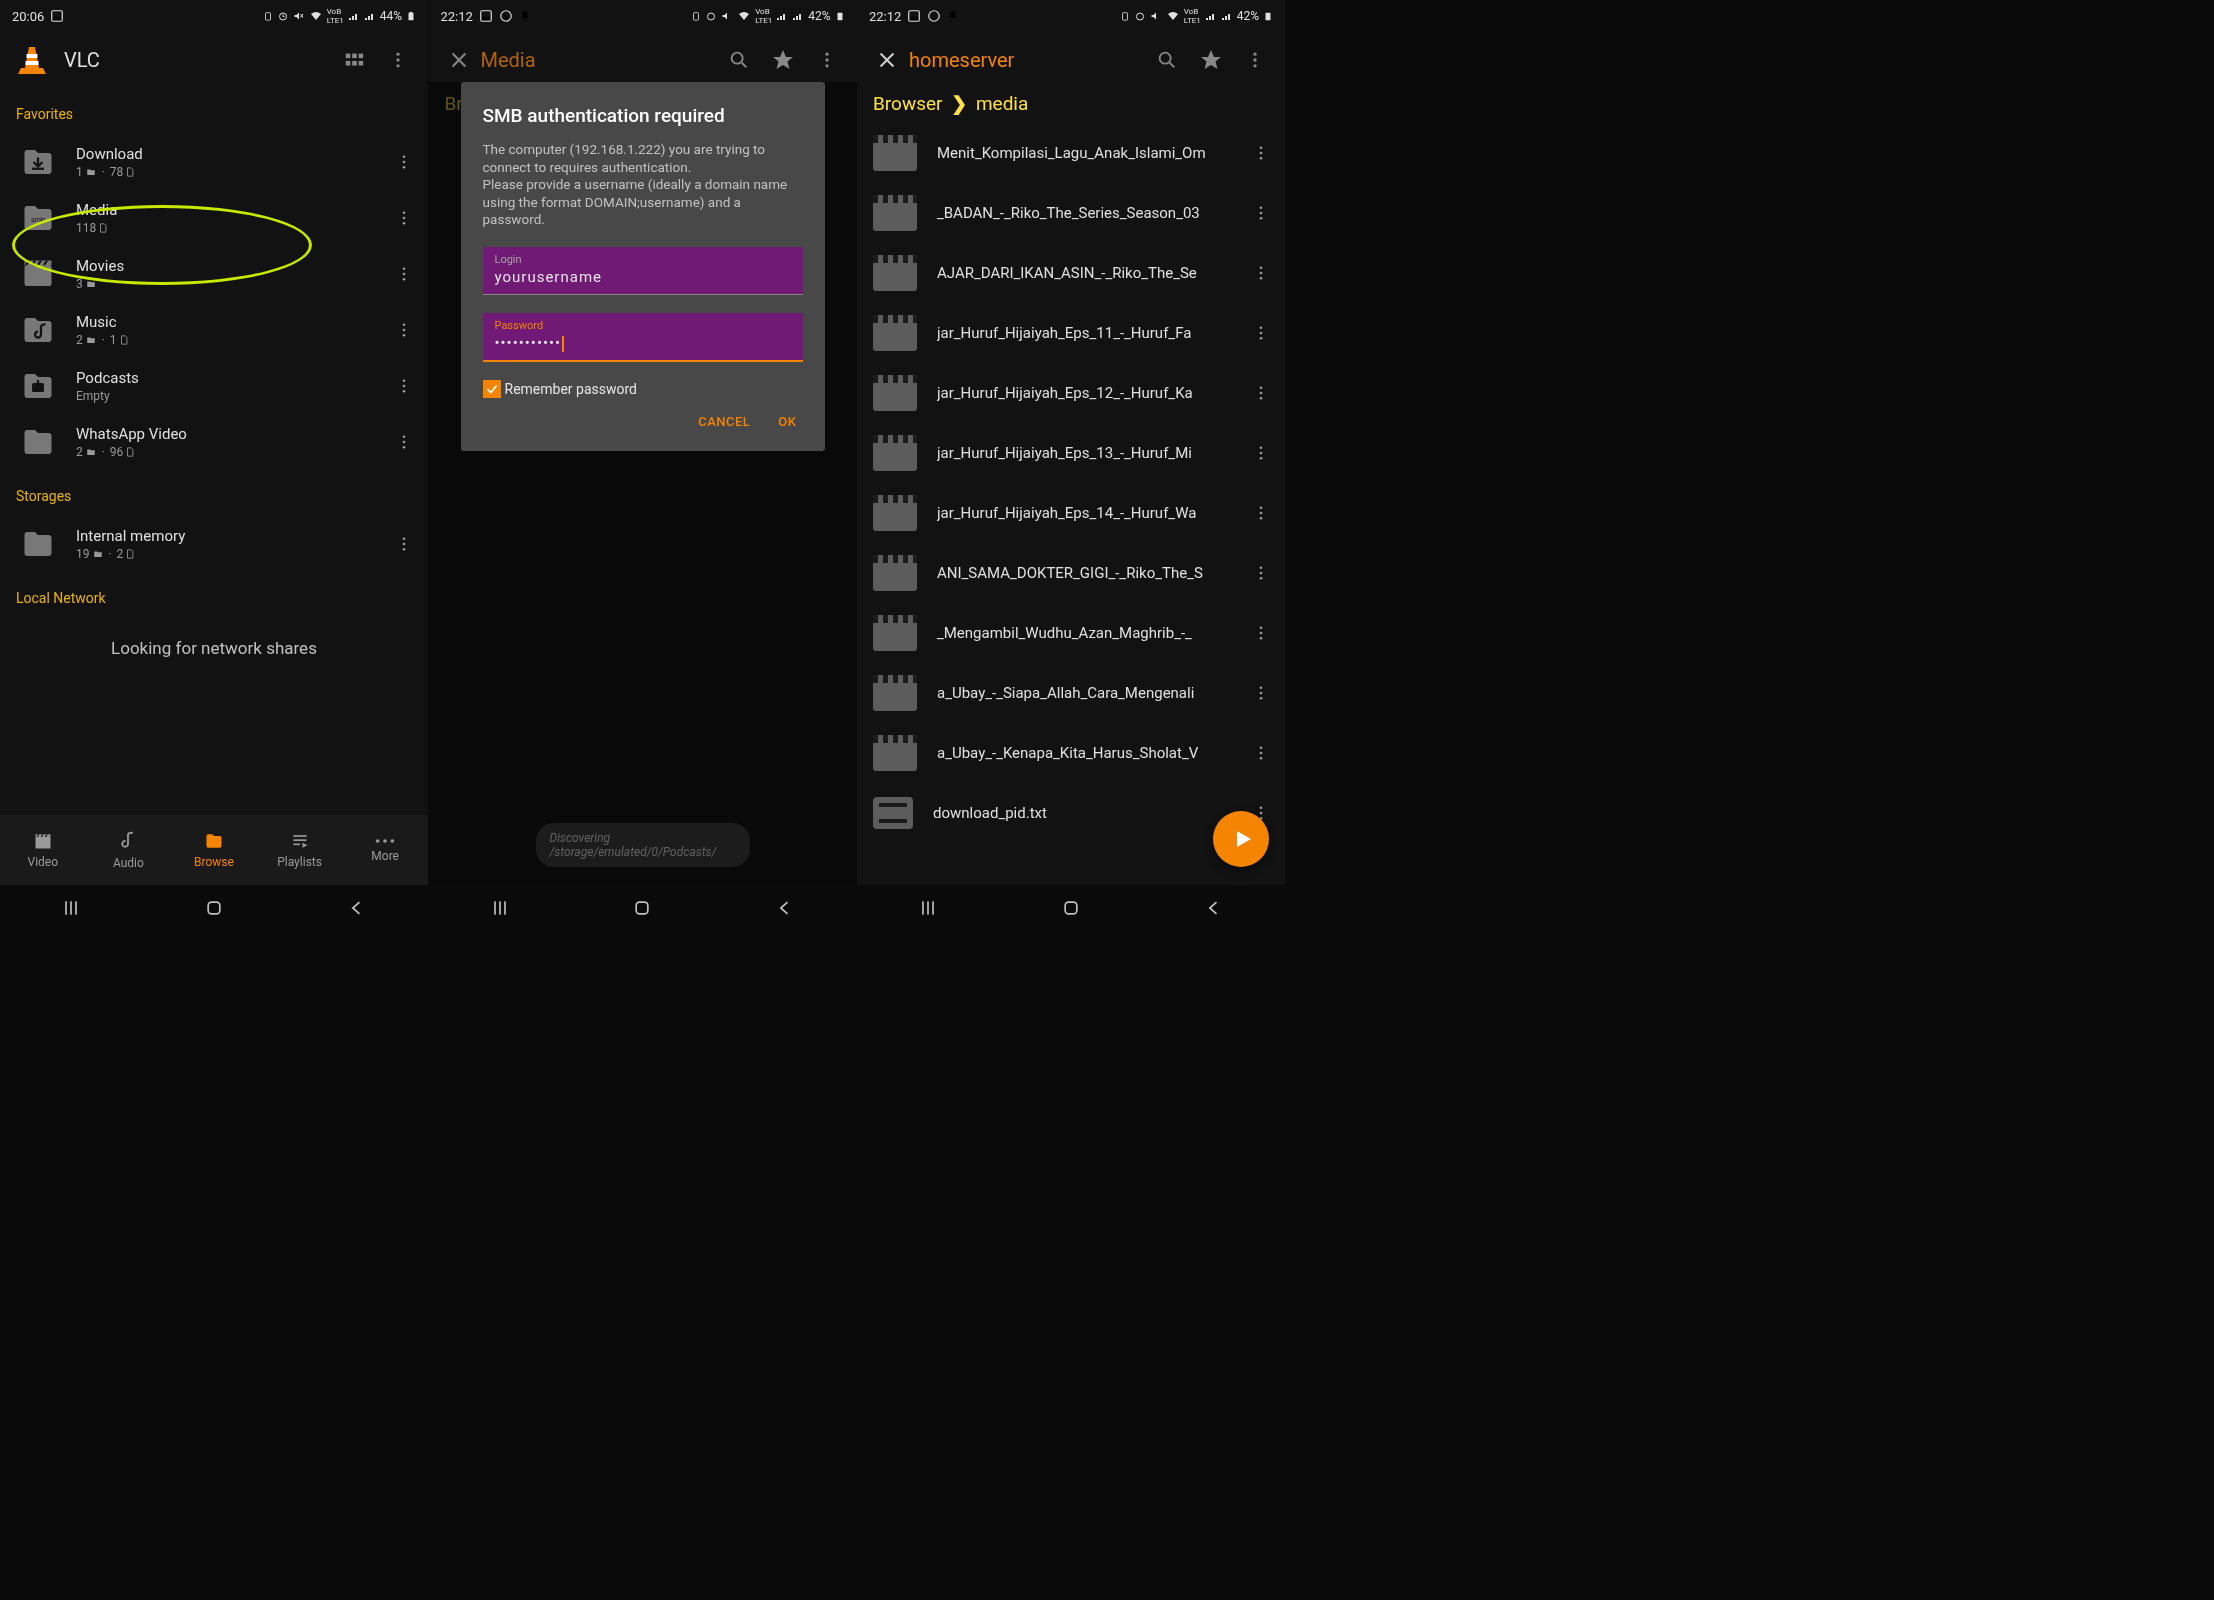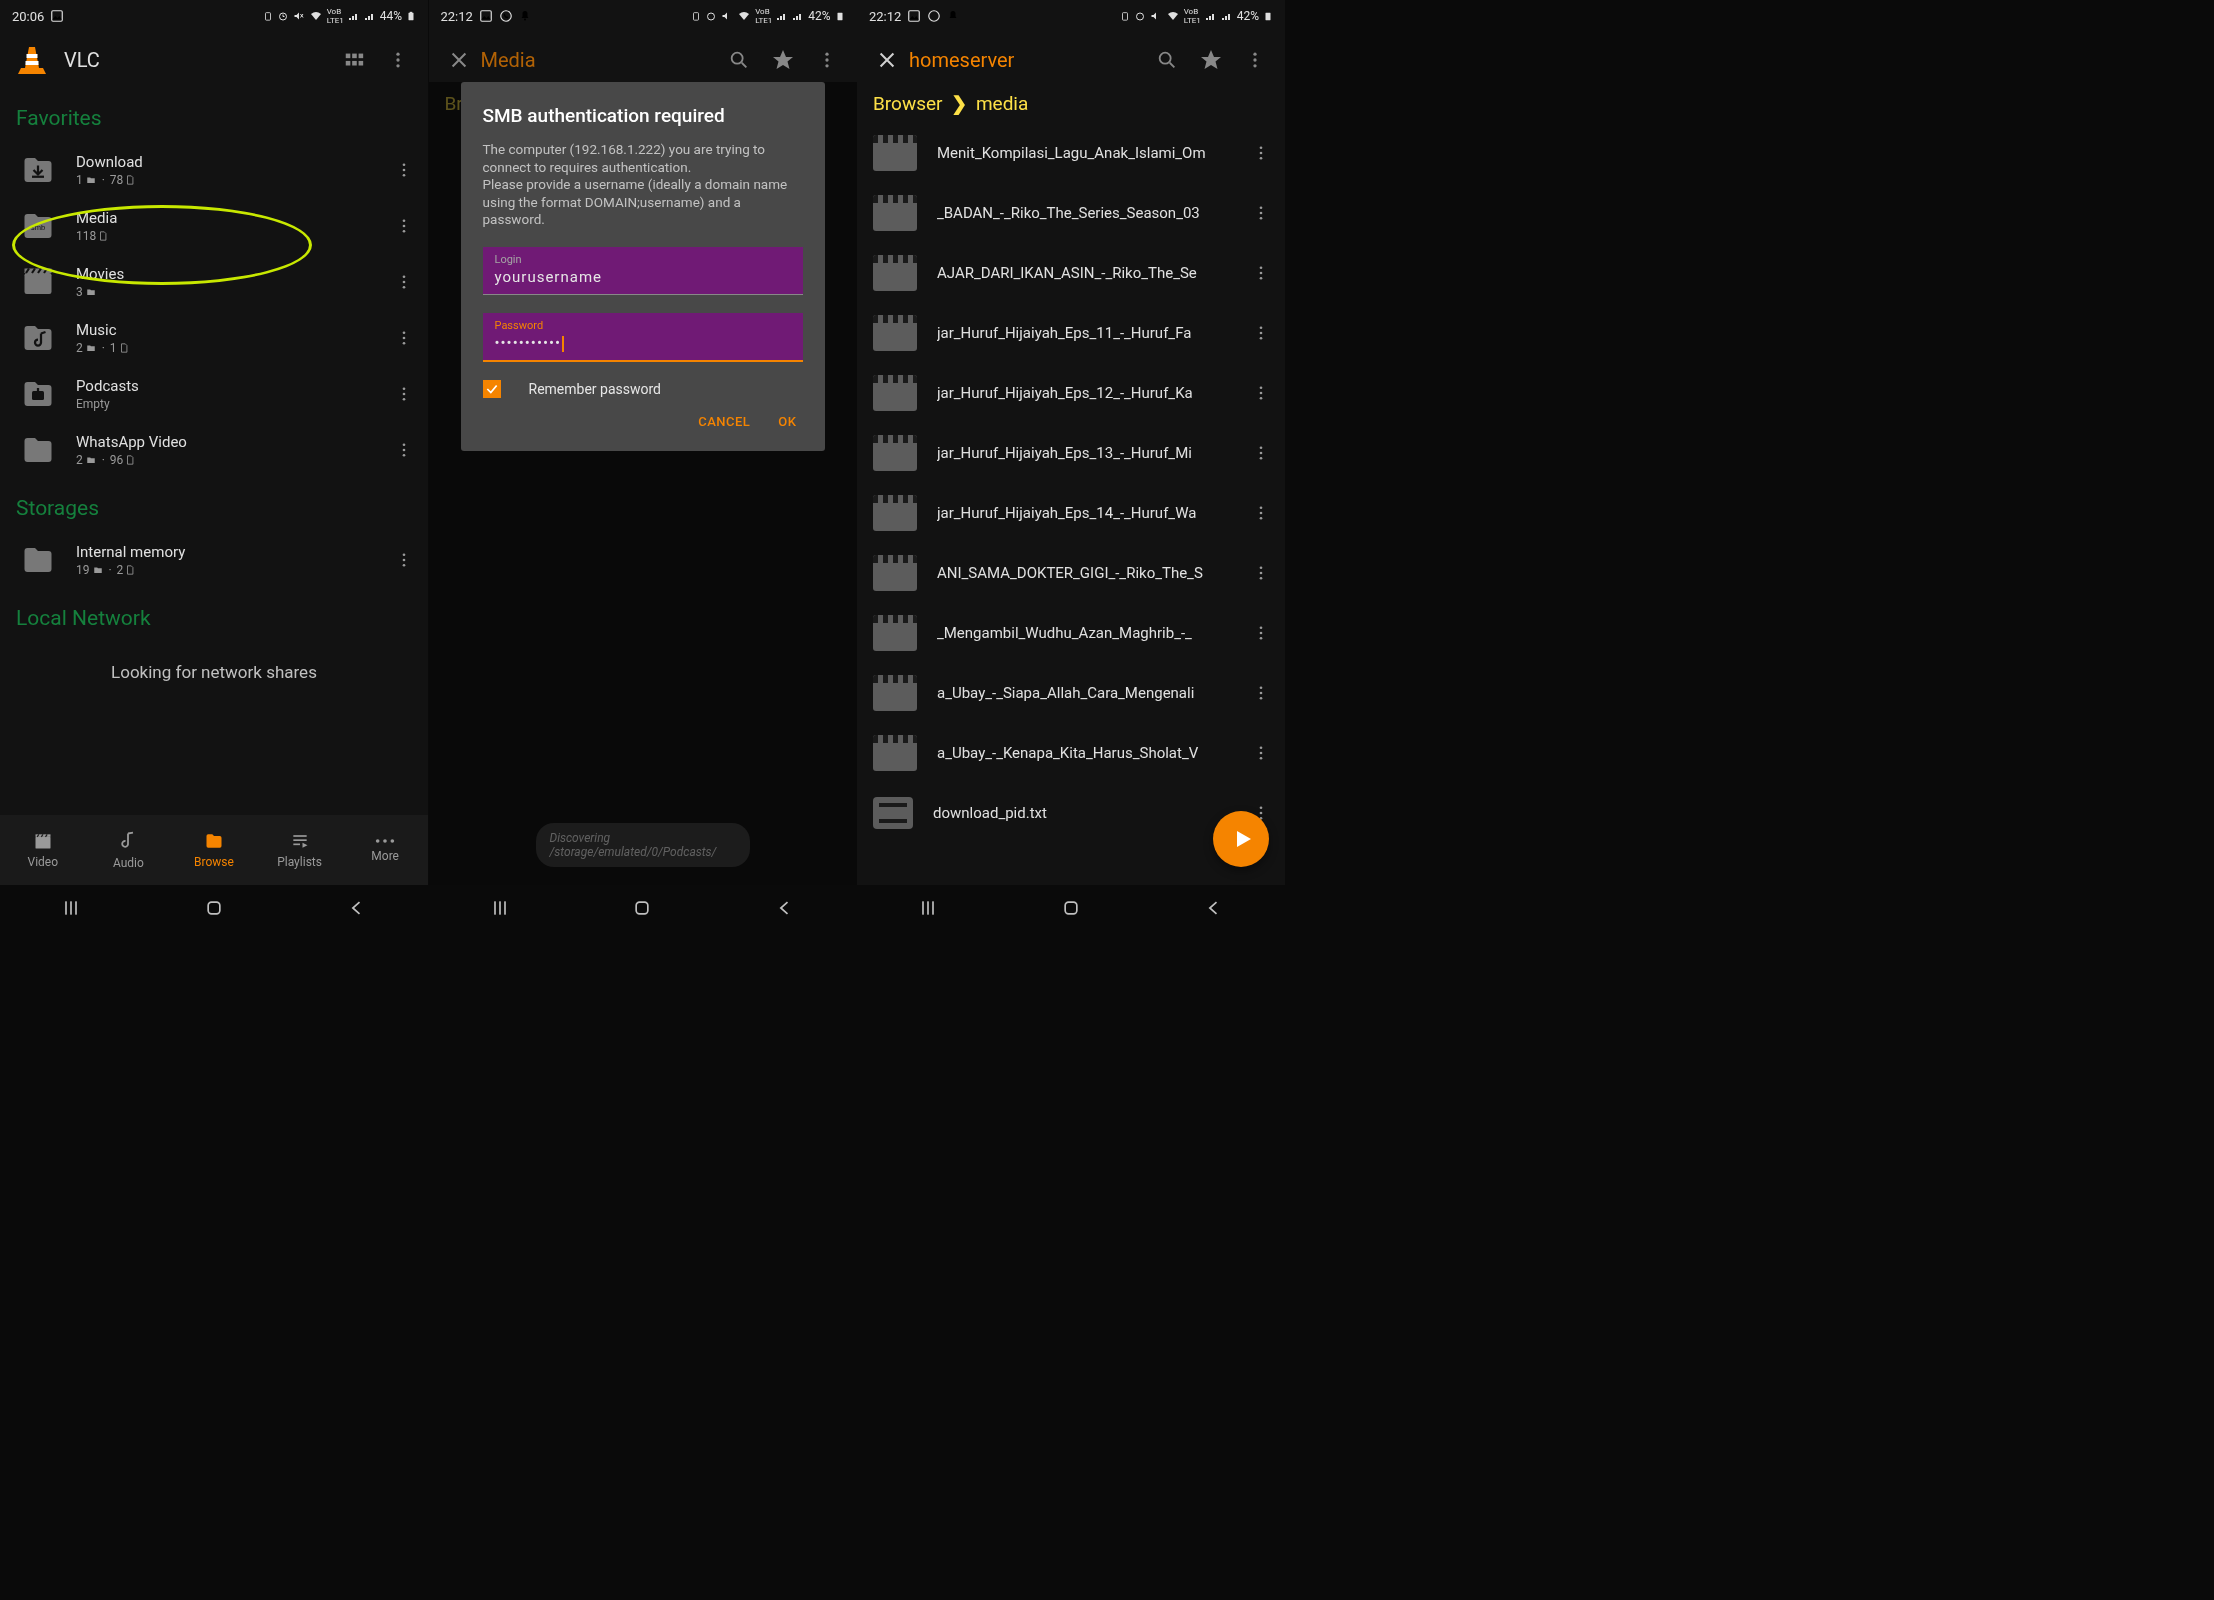--- a/index.html
+++ b/index.html
@@ -65,22 +65,22 @@
   
   .breadcrumb {
     padding: 4px 16px 8px;
     font-size: 19px;
     color: #fde047;
   }
   .breadcrumb .chev { margin: 0 4px; font-weight: bold; }
 
   
   .section-header {
-    color: #15803d;
-    font-size: 21px;
+    color: #eab308;
+    font-size: 14px;
     padding: 18px 16px 12px;
   }
 
   
   .list { flex: 1; overflow: hidden; }
   .list-item {
     display: flex;
     align-items: center;
     padding: 6px 4px 6px 16px;
     position: relative;
@@ -250,21 +250,21 @@
   .tf-value .cursor {
     display: inline-block;
     width: 1.5px; height: 16px;
     background: #f58400;
     vertical-align: middle;
     margin-left: 1px;
   }
   .checkbox-row {
     display: flex;
     align-items: center;
-    gap: 28px;
+    gap: 4px;
     margin-bottom: 16px;
   }
   .checkbox {
     width: 18px; height: 18px;
     background: #f58400;
     display: flex; align-items: center; justify-content: center;
   }
   .checkbox svg { fill: #fff; }
   .checkbox-label { font-size: 14px; color: #e6e6e6; }
   .dialog-actions {

